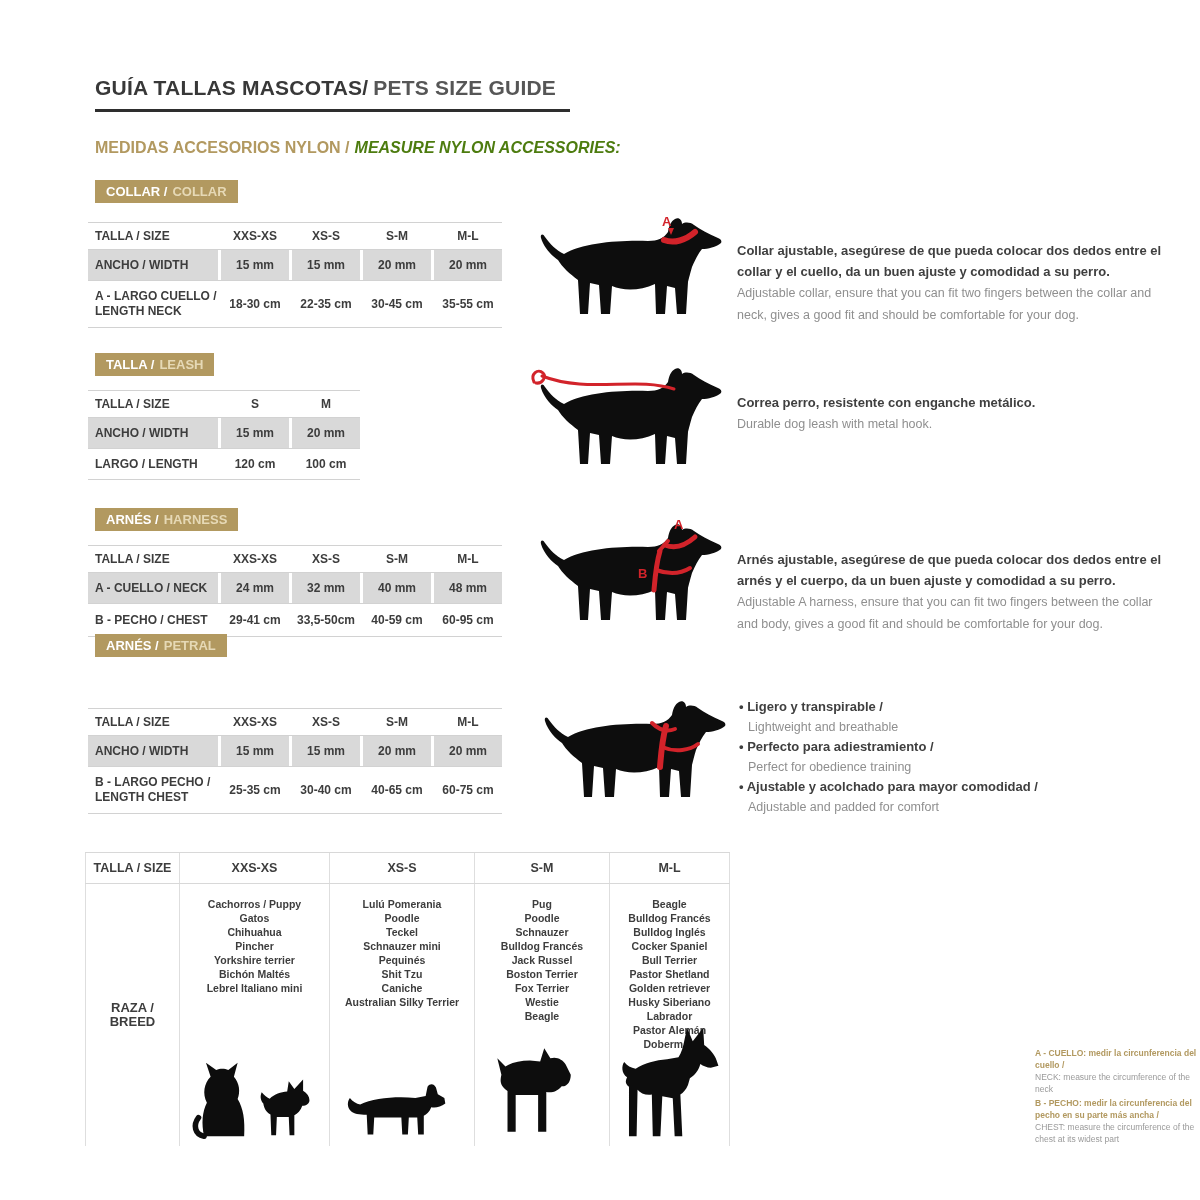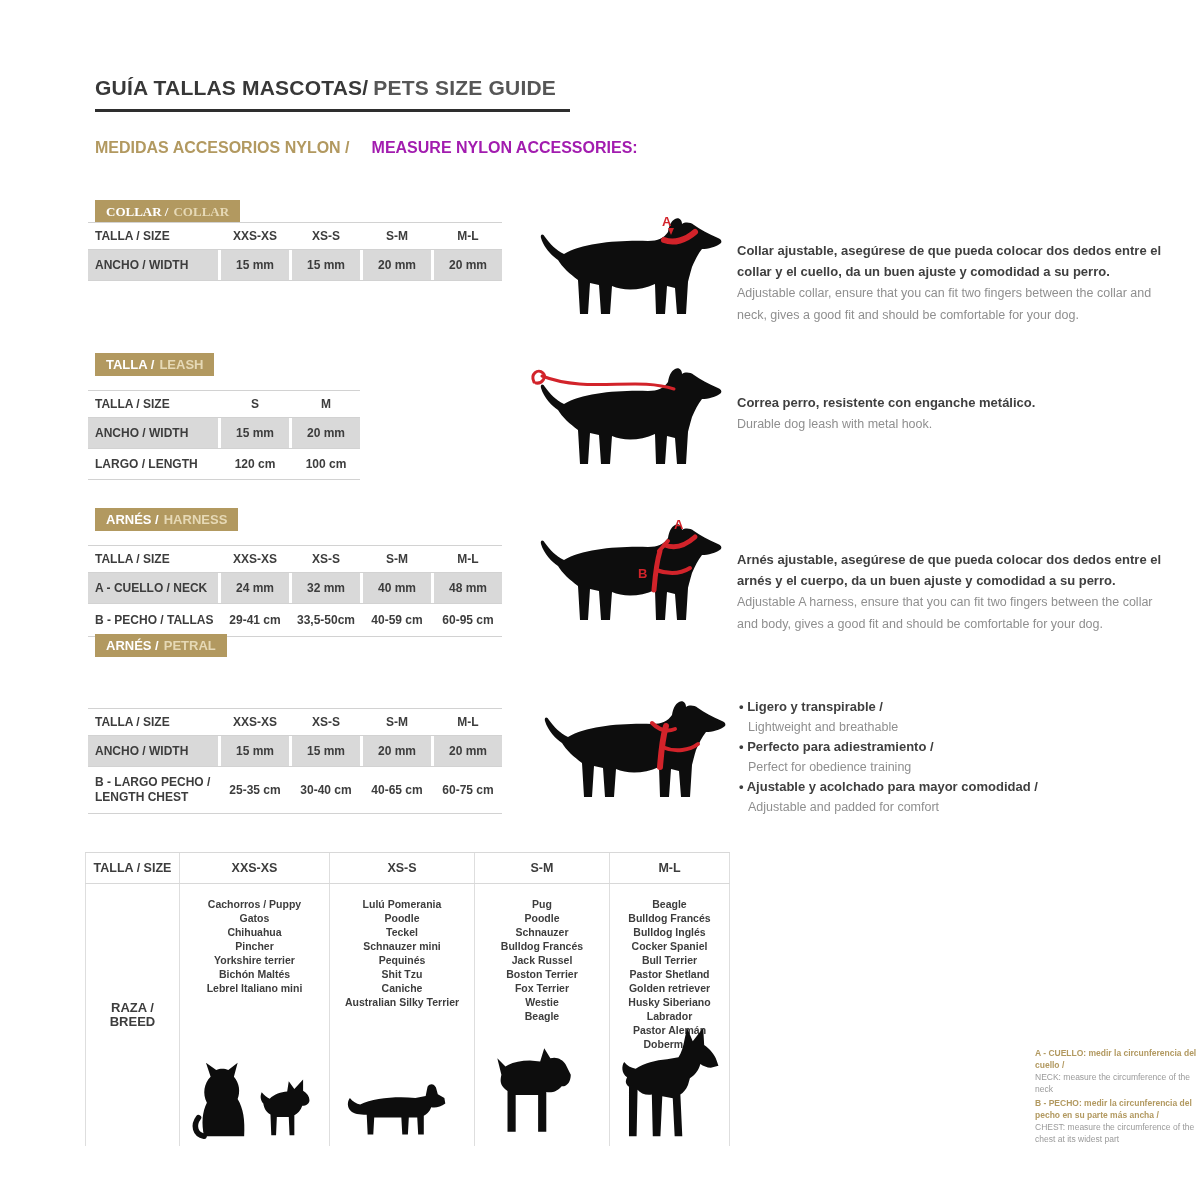--- a/index.html
+++ b/index.html
@@ -6,21 +6,21 @@
   .page{position:relative;width:1200px;height:1200px;background:#fff;overflow:hidden;
         font-family:"Liberation Sans", sans-serif;color:#3d3d3d;}
 
   
   .title{position:absolute;left:95px;top:76px;font-size:21px;font-weight:bold;letter-spacing:.2px;
          border-bottom:3px solid #2e2e2e;padding-bottom:9px;padding-right:14px;white-space:nowrap;}
   .title .es{color:#383838;}
   .title .en{color:#565656;margin-left:5px;}
   .subtitle{position:absolute;left:95px;top:139px;font-size:16px;font-weight:bold;white-space:nowrap;}
   .subtitle .es{color:#b29960;}
-  .subtitle .en{color:#a21caf;margin-left:22px;}
+  .subtitle .en{color:#4d7c0f;margin-left:5px;font-style:italic;}
 
   
   .badge{position:absolute;left:95px;height:23px;line-height:23px;background:#b29960;
          padding:0 11px;font-size:13px;font-weight:bold;white-space:nowrap;}
   .badge .es{color:#ffffff;}
   .badge .en{color:#e6d9b6;margin-left:5px;}
 
   
   .tbl{position:absolute;font-size:12px;}
   .trow{display:flex;align-items:stretch;border-top:1px solid #d2d2d2;}
@@ -72,37 +72,45 @@
 
 <div class="page">
 
   <div class="title">
     <span class="es">GUÍA TALLAS MASCOTAS/</span><span class="en">PETS SIZE GUIDE</span>
   </div>
   <div class="subtitle">
     <span class="es">MEDIDAS ACCESORIOS NYLON /</span><span class="en">MEASURE NYLON ACCESSORIES:</span>
   </div>
 
-  <div class="badge" style="top:200px;font-family:Liberation Serif, serif;">
+  <div class="badge" style="top:180px;">
     <span class="es">COLLAR /</span><span class="en">COLLAR</span>
   </div>
   <div class="tbl" style="left:88px;top:222px;">
     <div class="trow h26">
       <div class="tlabel">TALLA / SIZE</div>
       <div class="tcell">XXS-XS</div>
       <div class="tcell">XS-S</div>
       <div class="tcell">S-M</div>
       <div class="tcell">M-L</div>
     </div>
     <div class="trow gray h30">
       <div class="tlabel">ANCHO / WIDTH</div>
       <div class="tcell">15 mm</div>
       <div class="tcell">15 mm</div>
       <div class="tcell">20 mm</div>
       <div class="tcell">20 mm</div>
+    </div>
+    <div class="trow h46">
+      <div class="tlabel">A - LARGO CUELLO /
+LENGTH NECK</div>
+      <div class="tcell">18-30 cm</div>
+      <div class="tcell">22-35 cm</div>
+      <div class="tcell">30-45 cm</div>
+      <div class="tcell">35-55 cm</div>
     </div>
   </div>
 
   <div class="illus" style="left:528px;top:212px;">
     <svg width="200" height="115" viewBox="0 0 200 115">
       <defs>
         <path id="dogshape" d="M30 48 C24 44 16 36 13 26 C12 22 15 21 17 25 C22 32 28 38 36 42 C55 31 90 28 120 29 C130 29 136 26 140 20 C141 14 143 9 147 7 C151 5 154 8 154 12 C157 10 162 10 166 13 C172 17 180 22 190 26 C193 27 194 29 193 31 C188 35 180 37 174 37 C170 42 167 48 164 55 C162 62 161 66 160 70 L158 102 L149 102 L147 76 L139 74 L137 102 L128 102 L127 72 C112 79 95 79 84 74 L82 102 L73 102 L71 73 L62 71 L60 102 L52 102 L50 68 C42 62 34 55 30 48 Z"></path>
       </defs>
       <use href="#dogshape" class="ink"></use>
       <path class="red" d="M136 28 C146 32 158 28 167 20" stroke-width="6"></path>
@@ -160,21 +168,21 @@
       <div class="tcell">M-L</div>
     </div>
     <div class="trow gray h30">
       <div class="tlabel">A - CUELLO / NECK</div>
       <div class="tcell">24 mm</div>
       <div class="tcell">32 mm</div>
       <div class="tcell">40 mm</div>
       <div class="tcell">48 mm</div>
     </div>
     <div class="trow h32">
-      <div class="tlabel">B - PECHO / TALLAS</div>
+      <div class="tlabel">B - PECHO / CHEST</div>
       <div class="tcell">29-41 cm</div>
       <div class="tcell">33,5-50cm</div>
       <div class="tcell">40-59 cm</div>
       <div class="tcell">60-95 cm</div>
     </div>
   </div>
 
   <div class="illus" style="left:528px;top:518px;">
     <svg width="200" height="115" viewBox="0 0 200 115">
       <use href="#dogshape" class="ink"></use>

